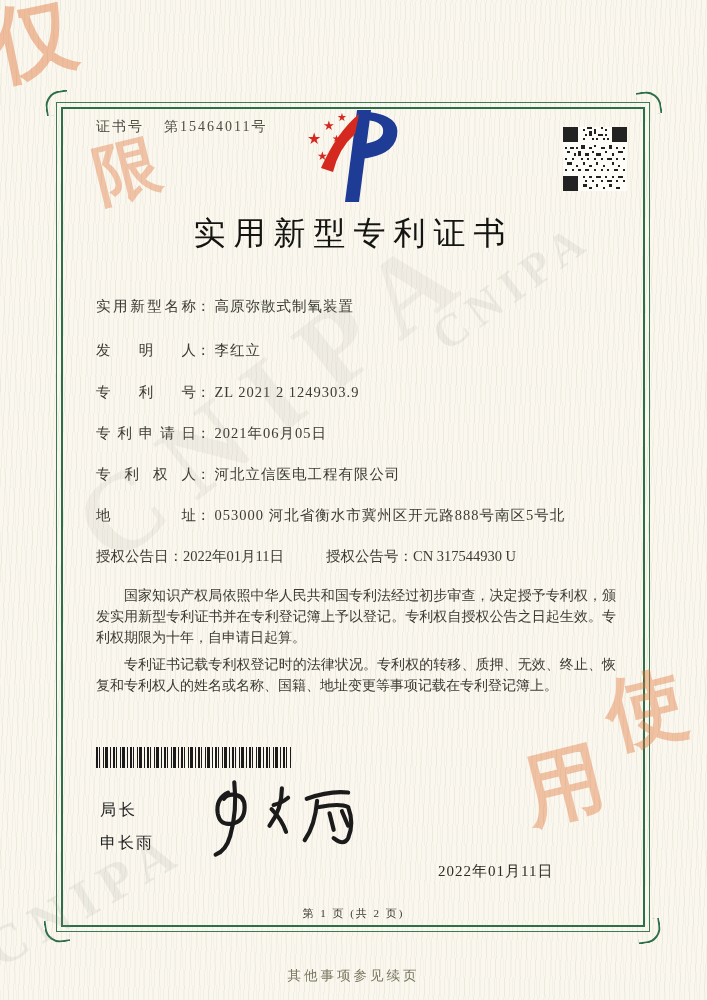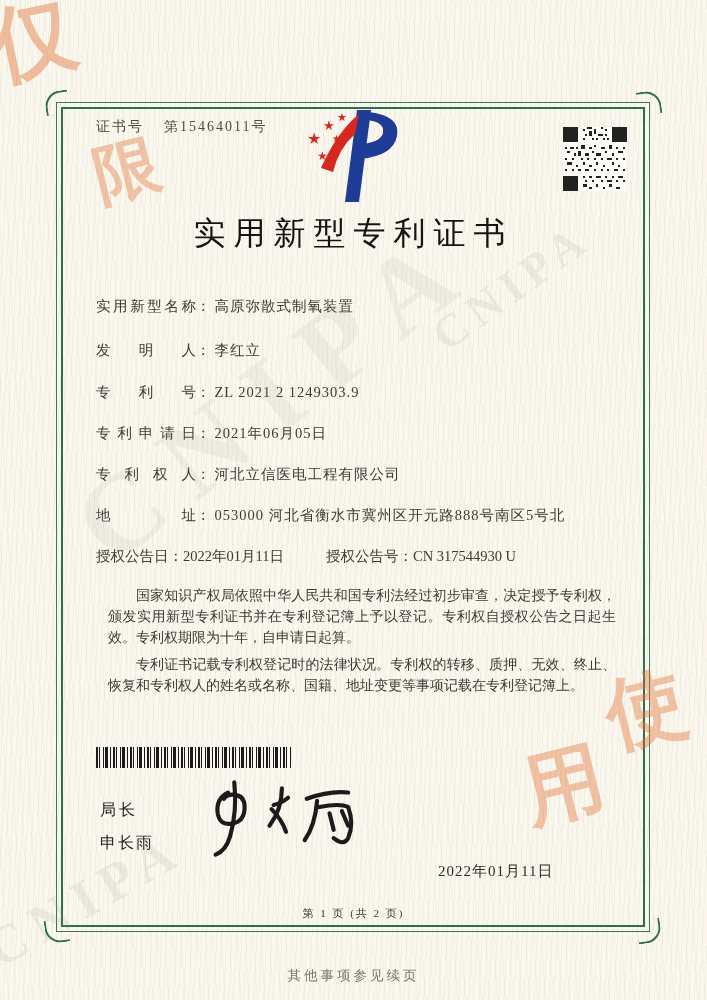--- a/index.html
+++ b/index.html
@@ -29,21 +29,21 @@
   
   .row{position:absolute;left:96px;width:540px;font-size:14.5px;color:#3b3b33;white-space:nowrap;}
   .row .lbl{display:inline-block;width:100px;text-align:justify;text-align-last:justify;vertical-align:bottom;}
   .row .val{margin-left:4px;letter-spacing:1px;margin-top:16px;}
   .r0{top:297px;} .r1{top:341px;} .r2{top:383px;} .r3{top:424px;}
   .r4{top:465px;} .r5{top:506px;} .r6{top:547px;}
   .pair2{margin-left:42px;}
   
   .body-text{position:absolute;left:92px;top:585px;width:524px;font-size:14px;
     line-height:21px;color:#3b3b33;text-align:justify;}
-  .body-text p{margin:0 0 6px 16px;text-indent:2em;}
+  .body-text p{margin:0 0 6px 4px;text-indent:2em;}
   
   .barcode{position:absolute;left:96px;top:747px;width:196px;height:21px;
     background:repeating-linear-gradient(90deg,#1a1a1a 0 2px,transparent 2px 3px,
       #1a1a1a 3px 4px,transparent 4px 7px,#1a1a1a 7px 8px,transparent 8px 9px,
       #1a1a1a 9px 12px,transparent 12px 14px,#1a1a1a 14px 15px,transparent 15px 17px);}
   
   .sig-title{position:absolute;left:100px;top:800px;font-size:16px;letter-spacing:3px;color:#222;}
   .sig-name{position:absolute;left:100px;top:833px;font-size:16px;letter-spacing:2px;color:#222;}
   .sig-hand{position:absolute;left:195px;top:776px;width:180px;height:88px;}
   .sig-date{position:absolute;left:438px;top:862px;font-size:15px;letter-spacing:1px;color:#2d2d26;}

